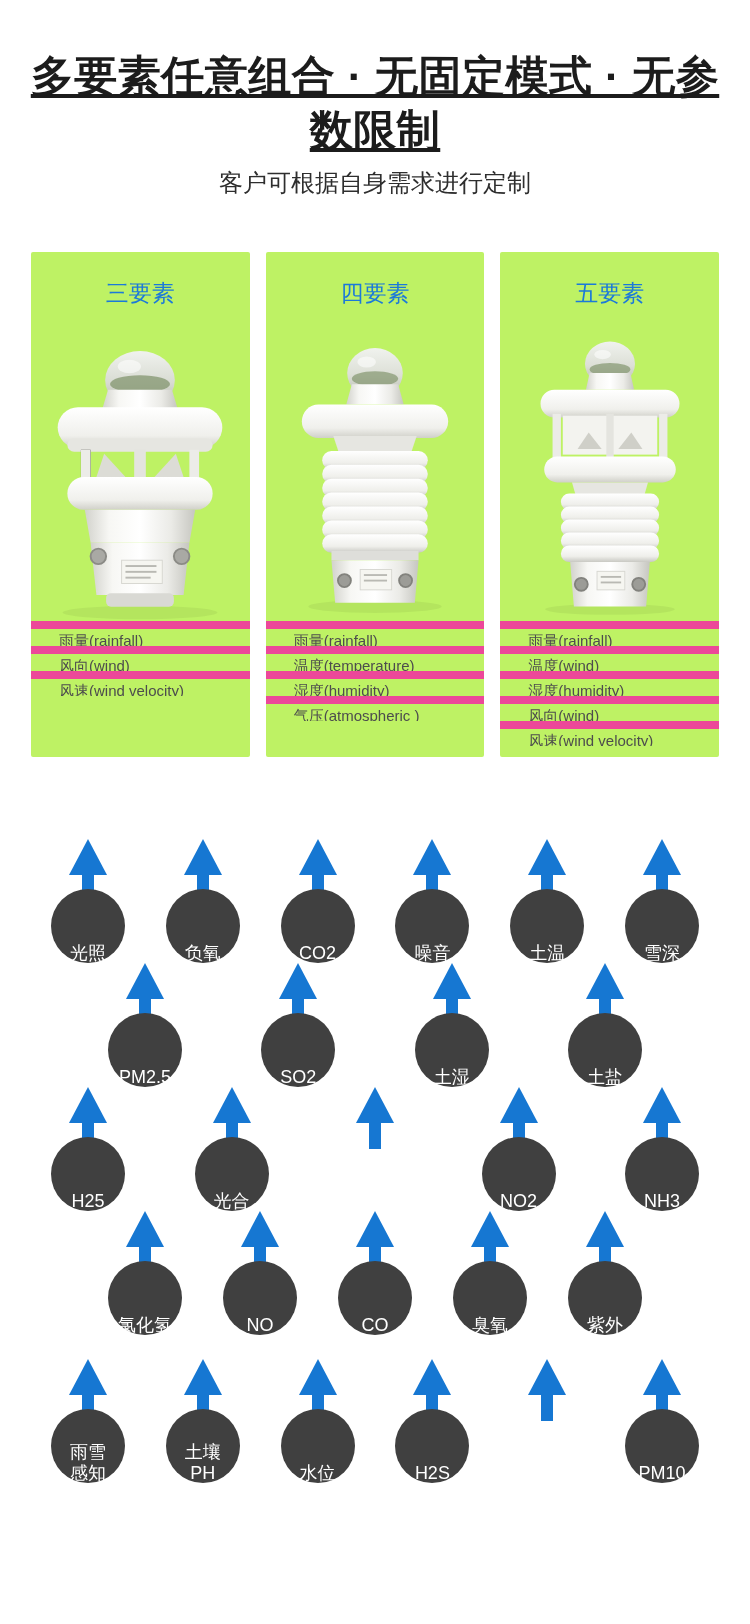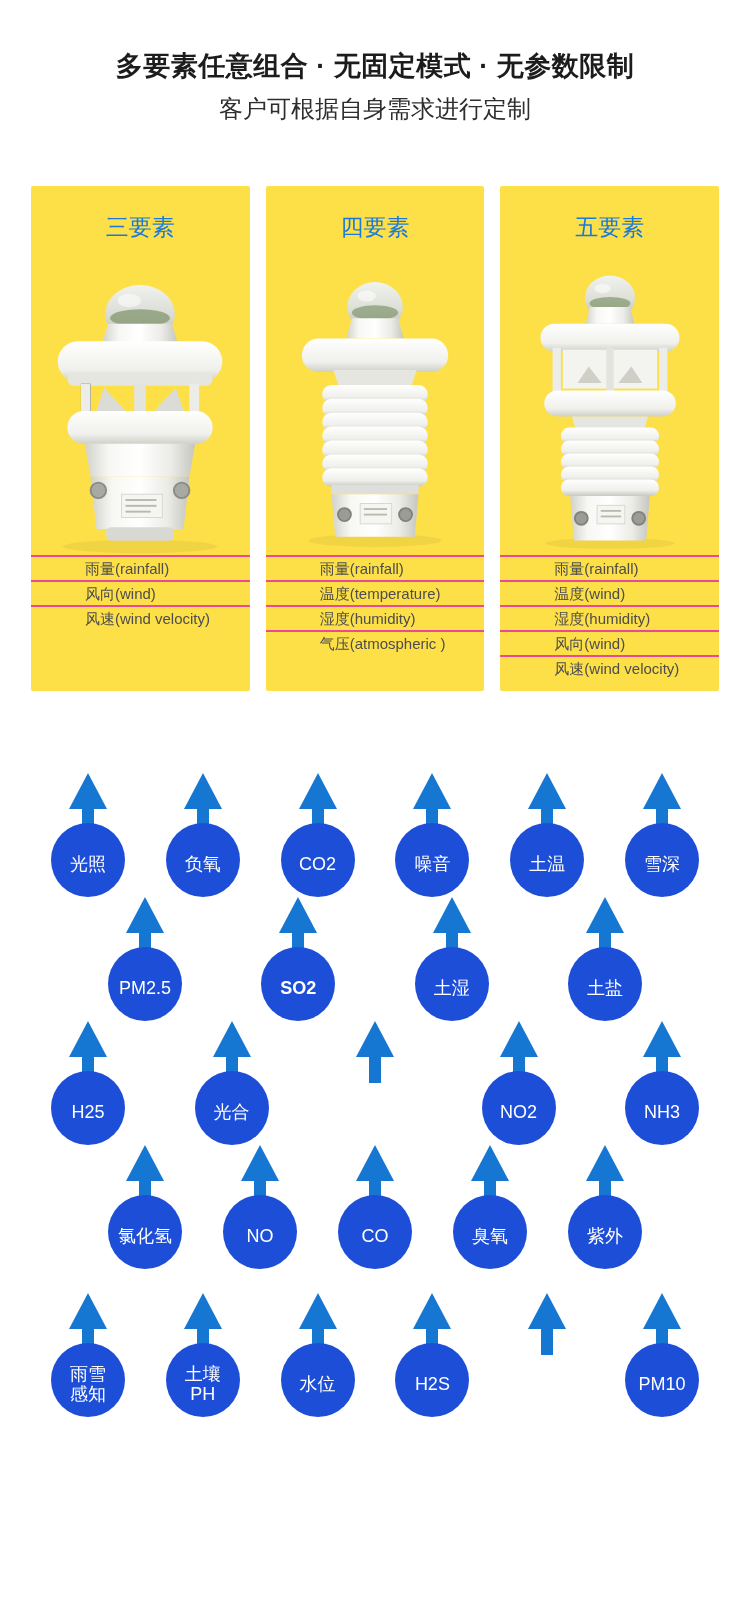--- a/index.html
+++ b/index.html
@@ -1,42 +1,42 @@
 <!DOCTYPE html>
 <html><head>
 <meta charset="utf-8">
 <style>
   html,body{margin:0;padding:0;background:#ffffff;}
   body{font-family:"Liberation Sans","DejaVu Sans",sans-serif;}
   .page{width:750px;min-height:1624px;margin:0 auto;background:#ffffff;overflow:hidden;}
 
   
-  .hero-title{margin:50px 18px 0;font-size:27px;line-height:1.25;font-weight:700;color:#1c1c1c;text-align:center;letter-spacing:0.5px;}
+  .hero-title{margin:50px 18px 0;font-size:43px;line-height:1.25;font-weight:700;color:#1c1c1c;text-align:center;letter-spacing:0.5px;text-decoration:underline;}
   .hero-subtitle{margin:9px 0 0;font-size:24px;line-height:1.3;color:#2e2e2e;text-align:center;font-weight:400;}
 
   
   .cards{display:flex;gap:16px;padding:0 31px;margin-top:54px;}
-  .card{flex:1;height:505px;background:#fde047;border-radius:2px;overflow:hidden;margin-top:8px;}
+  .card{flex:1;height:505px;background:#bef264;border-radius:2px;overflow:hidden;}
   .card-title{padding-top:30px;height:23px;font-size:23px;line-height:23px;color:#1b79da;text-align:center;font-weight:500;}
   .card-img{height:316px;display:flex;align-items:flex-end;justify-content:center;}
   .card-img svg{display:block;}
   .spec-list{list-style:none;margin:0;padding:0;}
-  .spec-row{height:25px;line-height:23px;border-top:2px solid #ec4899;box-sizing:border-box;padding-left:54px;font-size:15px;color:#4d4d4d;white-space:nowrap;overflow:hidden;}
+  .spec-row{height:25px;line-height:23px;border-top:8px solid #ec4899;box-sizing:border-box;padding-left:28px;font-size:15px;color:#4d4d4d;white-space:nowrap;overflow:hidden;}
 
   
   .grid{width:648px;margin:82px auto 0;padding-bottom:160px;}
   .grid-row{display:flex;justify-content:space-between;}
   .grid-row.inset{padding:0 57px;}
   .grid-row.last{margin-top:24px;}
   .bubble{display:flex;flex-direction:column;align-items:center;width:74px;}
   .arrow-head{width:0;height:0;border-left:19px solid transparent;border-right:19px solid transparent;border-bottom:36px solid #1677d2;}
   .arrow-stem{width:12px;height:26px;background:#1677d2;}
-  .circle{width:74px;height:74px;border-radius:50%;background:#1d4ed8;margin-top:-12px;display:flex;align-items:center;justify-content:center;box-sizing:border-box;padding-top:8px;}
+  .circle{width:74px;height:74px;border-radius:50%;background:#404040;margin-top:-12px;display:flex;align-items:flex-end;justify-content:center;box-sizing:border-box;padding-top:8px;}
   .bubble-label{color:#ffffff;font-size:18px;line-height:1.12;text-align:center;white-space:pre-line;}
-  .bubble-label.lbl-bold{font-weight:700;}
+  .bubble-label.lbl-bold{font-weight:400;}
 </style>
 </head>
 <body>
 
 <div class="page">
 
   <h1 class="hero-title">多要素任意组合 · 无固定模式 · 无参数限制</h1>
   <p class="hero-subtitle">客户可根据自身需求进行定制</p>
 
   <section class="cards">

